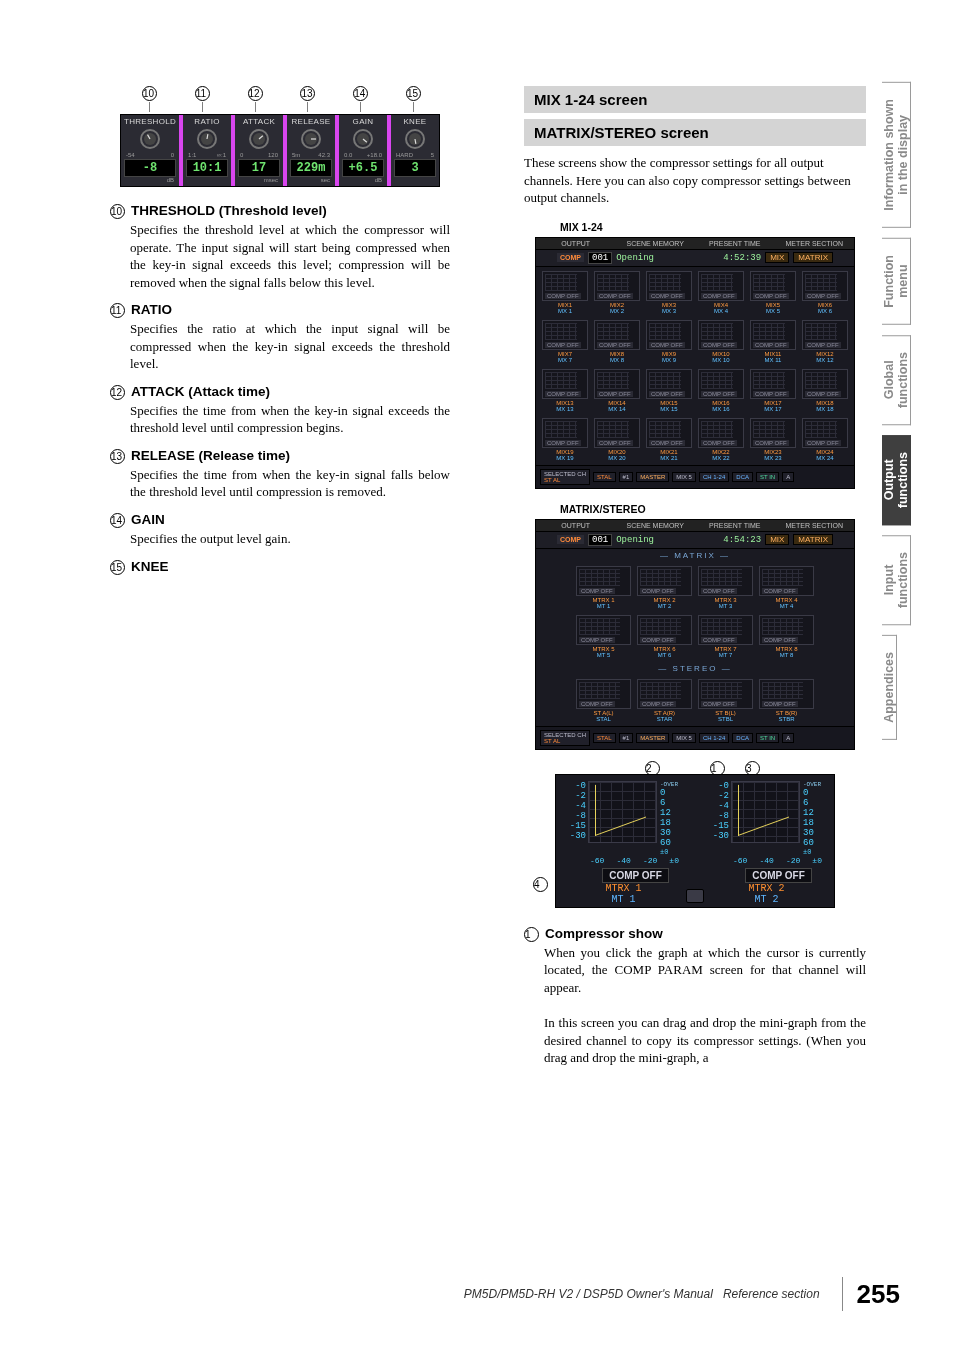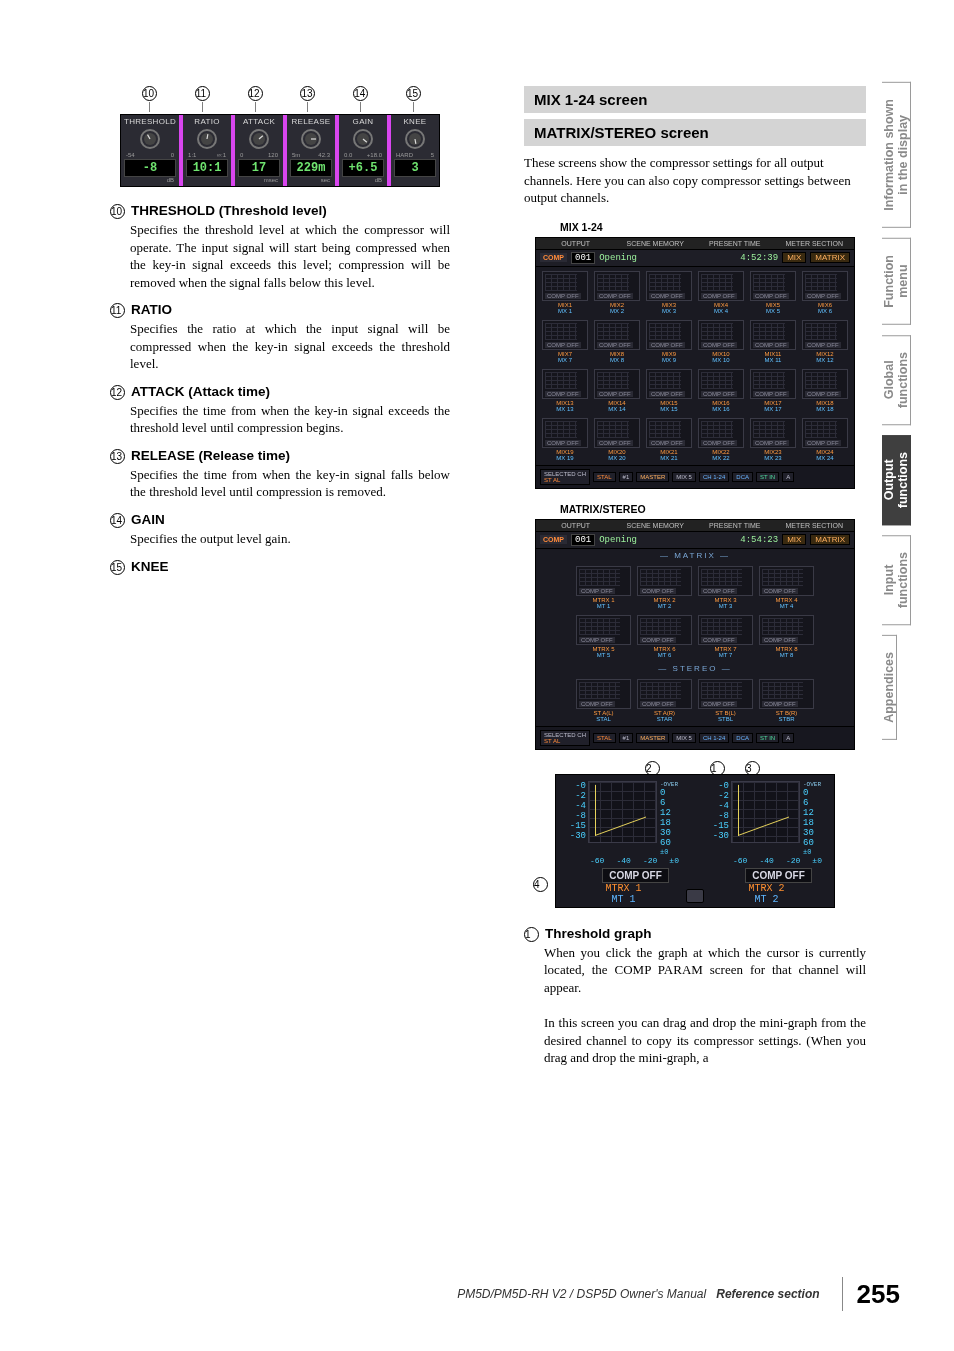--- a/index.html
+++ b/index.html
@@ -36,21 +36,21 @@
   
   .sect-bar { background: #d4d4d4; padding: 5px 10px; font: bold 15px Arial, Helvetica, sans-serif; margin-bottom: 6px; }
   .plain-para { font-size: 13px; line-height: 1.35; margin: 8px 0 14px; }
 
   .fig-label { font: bold 10.5px Arial, Helvetica, sans-serif; margin: 6px 0 4px 36px; }
 
   
   .shot { width: 320px; margin: 0 auto 14px; background: #1a1a22; border: 1px solid #000; font: 8px Arial, sans-serif; color: #bfbfcf; }
   .shot-top { display: flex; background:#222; border-bottom:1px solid #000; }
   .shot-top .ttl { flex:1; text-align:center; padding:2px 0; color:#c0c0c0; font-size:7px; }
-  .shot-row2 { display:flex; padding:2px 4px; align-items:center; gap:4px; background:#1e1e26; border-bottom:1px solid #000;}
+  .shot-row2 { display:flex; padding:2px 21px; align-items:center; gap:4px; background:#1e1e26; border-bottom:1px solid #000;}
   .shot-row2 .tag { background:#2a2a34; padding:1px 3px; font-size:7px; }
   .shot-row2 .comp { color:#ff8a3a; font-weight:bold; }
   .shot-row2 .num { background:#000; color:#fff; border:1px solid #444; padding:0 3px; font-family:"Courier New",monospace; font-size:9px;}
   .shot-row2 .name { color:#9df29d; font-family:"Courier New",monospace; font-size:9px;}
   .shot-row2 .time { color:#9df29d; font-family:"Courier New",monospace; font-size:9px; margin-left:auto;}
   .shot-row2 .mix { background:#3a2a10; color:#ffb060; padding:0 4px; border:1px solid #000; font-size:8px;}
   .shot-grid { padding:4px 6px; display:grid; grid-template-columns:repeat(6,1fr); gap:6px 6px; }
   .shot5    .shot-grid { grid-template-columns:repeat(5,1fr); }
   .mini { background:#15151c; border:1px solid #3a3a46; height:30px; position:relative; }
   .mini::after { content:""; position:absolute; left:2px; right:10px; top:2px; bottom:9px; background:
@@ -90,21 +90,21 @@
   .zbtn { position:absolute; left:50%; bottom:4px; transform:translateX(-50%); width:18px; height:14px; background:#3a3a46; border:1px solid #000; border-radius:2px;}
 
   
   .side-tabs { position: absolute; right: 40px; top: 82px; width: 32px; }
   .tab { writing-mode: vertical-rl; transform: rotate(180deg); font: bold 12.5px Arial, Helvetica, sans-serif; text-align: center; padding: 16px 0; border: 1px solid #9a9a9a; border-right: none; margin-bottom: 10px; color: #8a8a8a; background:#fff;}
   .tab.active { background:#3f3f3f; color:#fff; border-color:#3f3f3f; }
 
   
   .footer { position:absolute; left:0; right:0; bottom:40px; display:flex; align-items:center; padding: 0 54px 0 0; }
   .footer-left { flex:1; text-align:right; font: italic 12px Arial, sans-serif; color:#333; padding-right:8px;}
-  .footer-left .ref { font-weight:bold; font-style:italic; }
+  .footer-left .ref { font-weight:normal; font-style:italic; }
   .footer-div { width:1px; height:34px; background:#888; margin:0 14px;}
   .footer-page { font: bold 26px Arial, sans-serif; }
 
   .knob-svg circle.ring { fill:none; stroke:#777; stroke-width:2;}
   .knob-svg circle.face { fill:#444;}
   .knob-svg line { stroke:#ddd; stroke-width:1.2;}
 </style>
 </head>
 <body>
 <div class="page">
@@ -672,21 +672,21 @@
       <div class="zname2">MT 2</div>
     </div>
           <div class="zbtn"></div>
         </div>
   </div>
 
   <div id="defs-right" style="margin-top:18px;">
         <div class="def-item">
           <div class="def-head">
       <span class="circnum circ">1</span>
-      <span class="def-title">Threshold graph</span>
+      <span class="def-title">Compressor show</span>
     </div>
           <p class="def-body">When you click the graph at which the cursor is currently located, the COMP PARAM screen for that channel will appear.</p>
           <p class="def-body">In this screen you can drag and drop the mini-graph from the desired channel to copy its compressor settings. (When you drag and drop the mini-graph, a</p>
         </div>
       </div>
 </div>
 
 <div class="side-tabs" id="side-tabs">
       <div class="tab">Information shown<br>in the display</div>
       <div class="tab">Function<br>menu</div>

